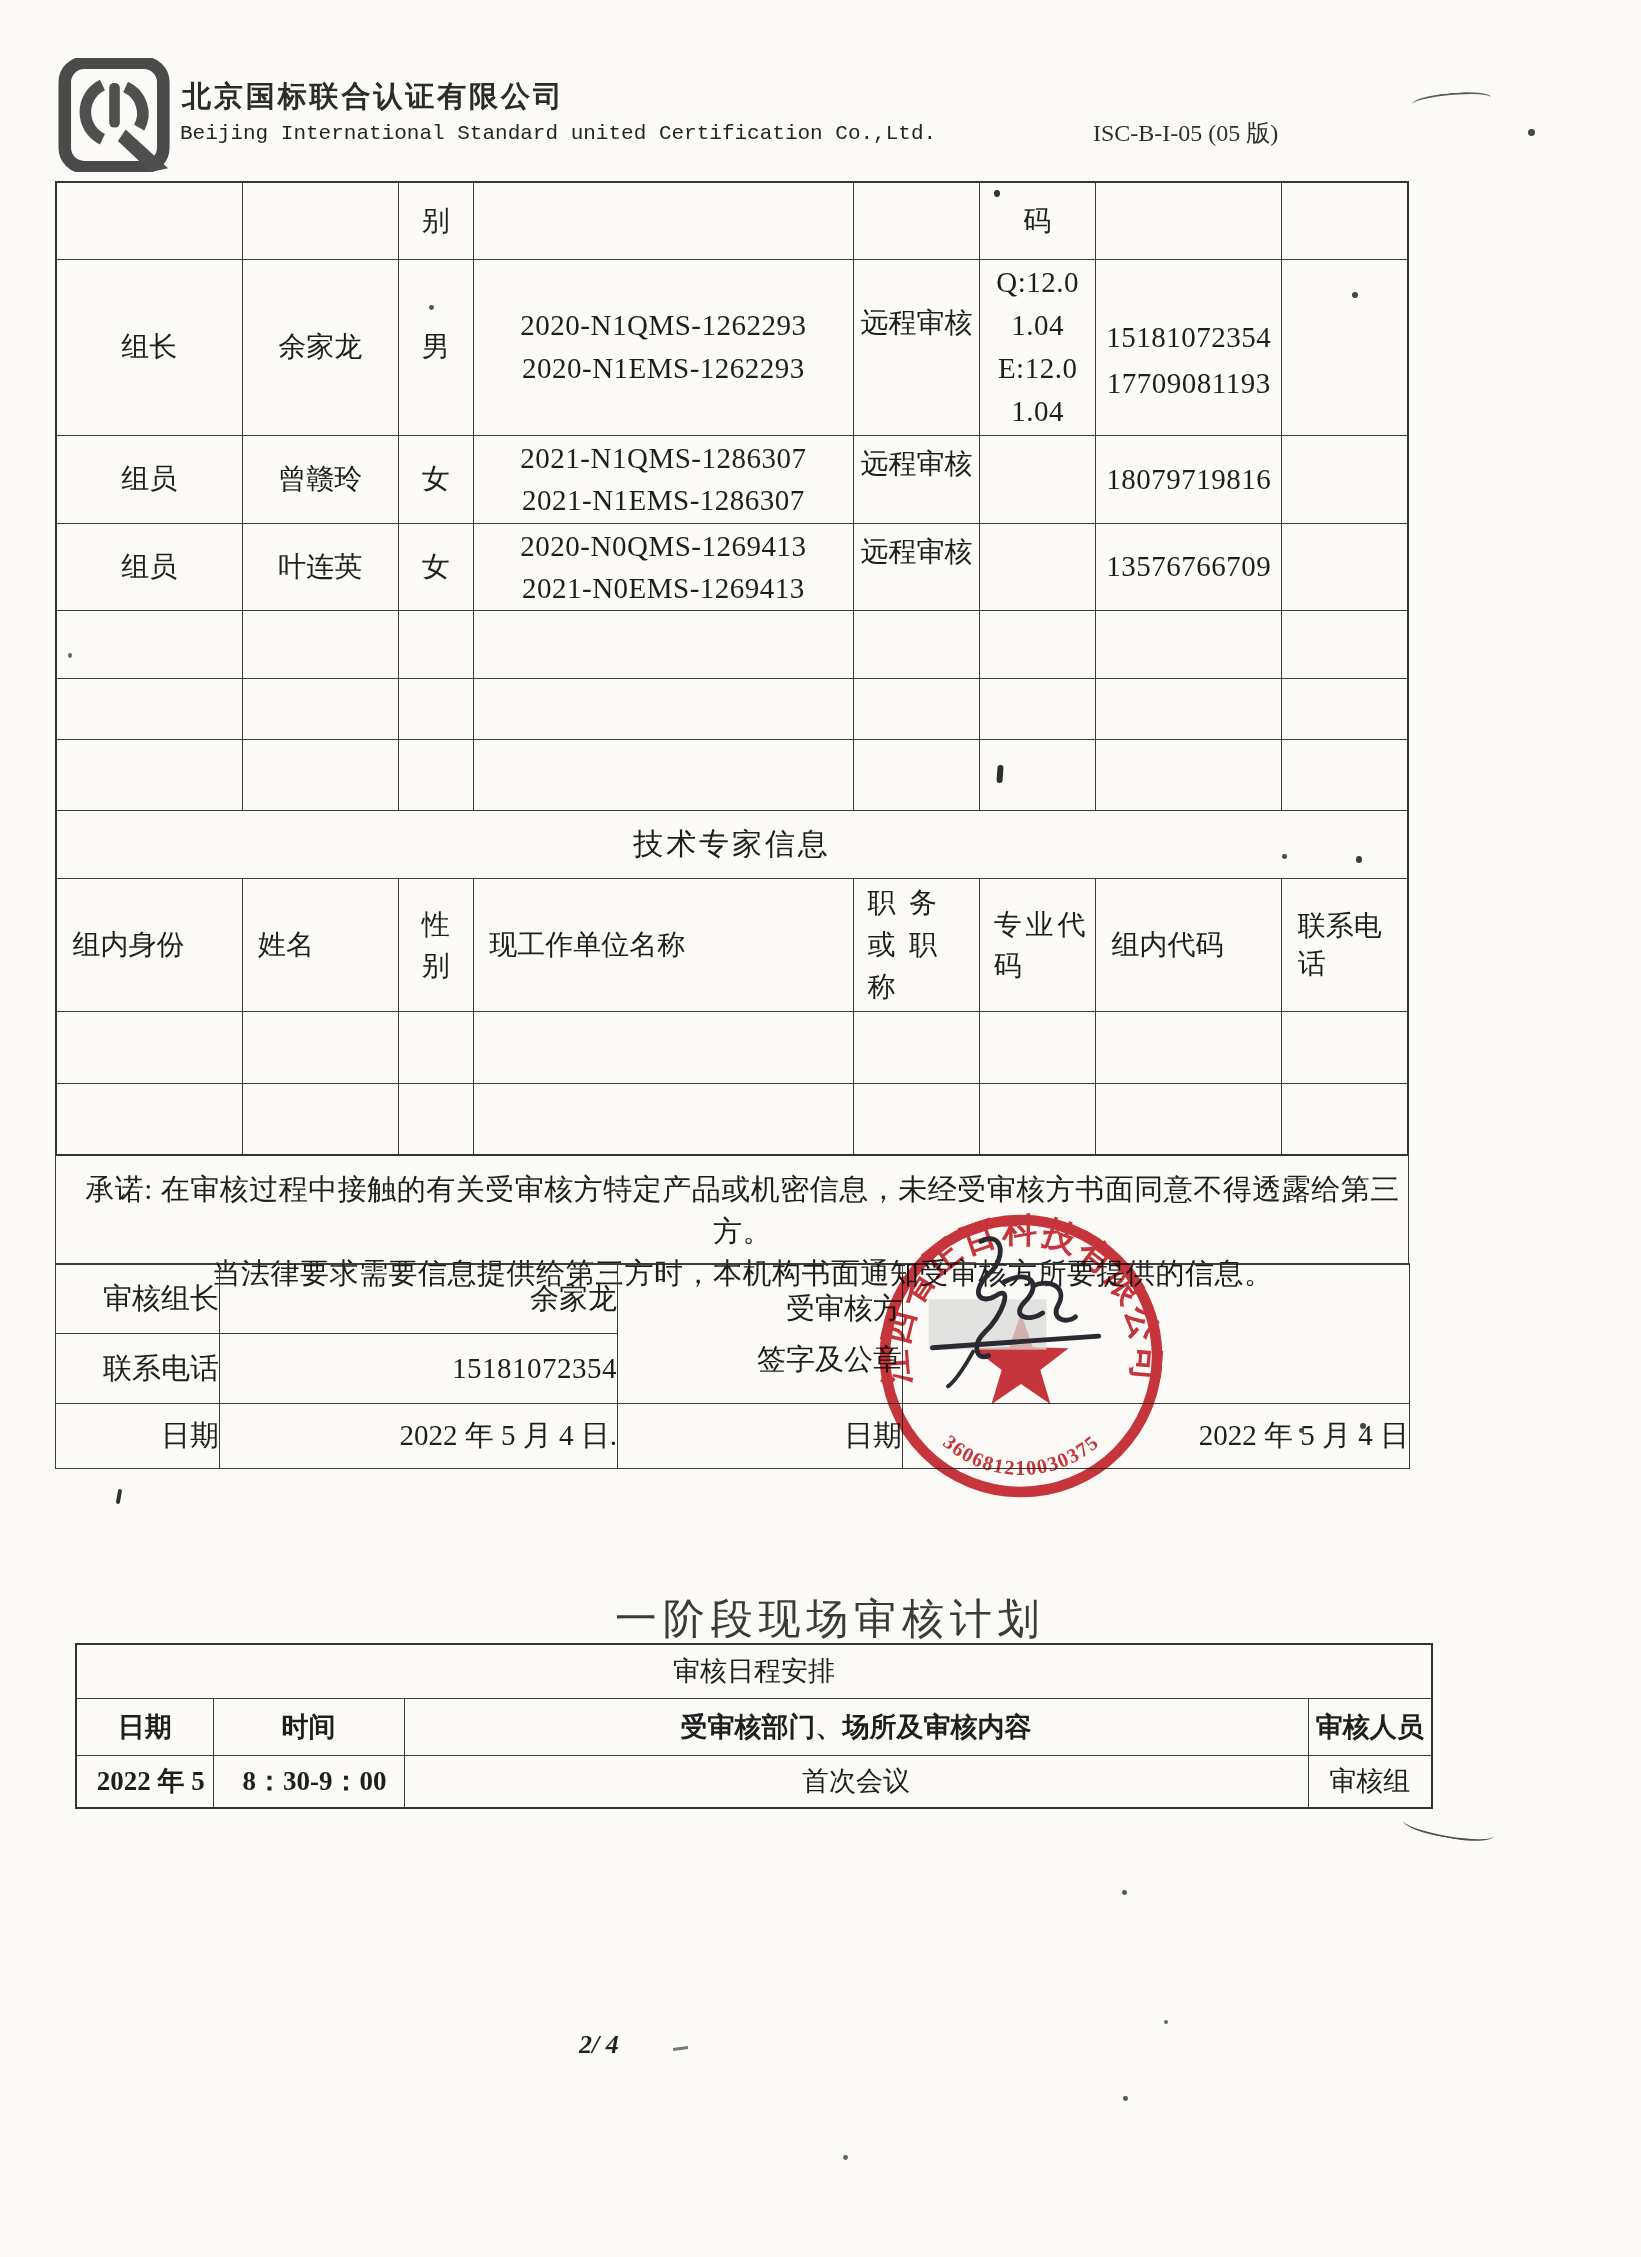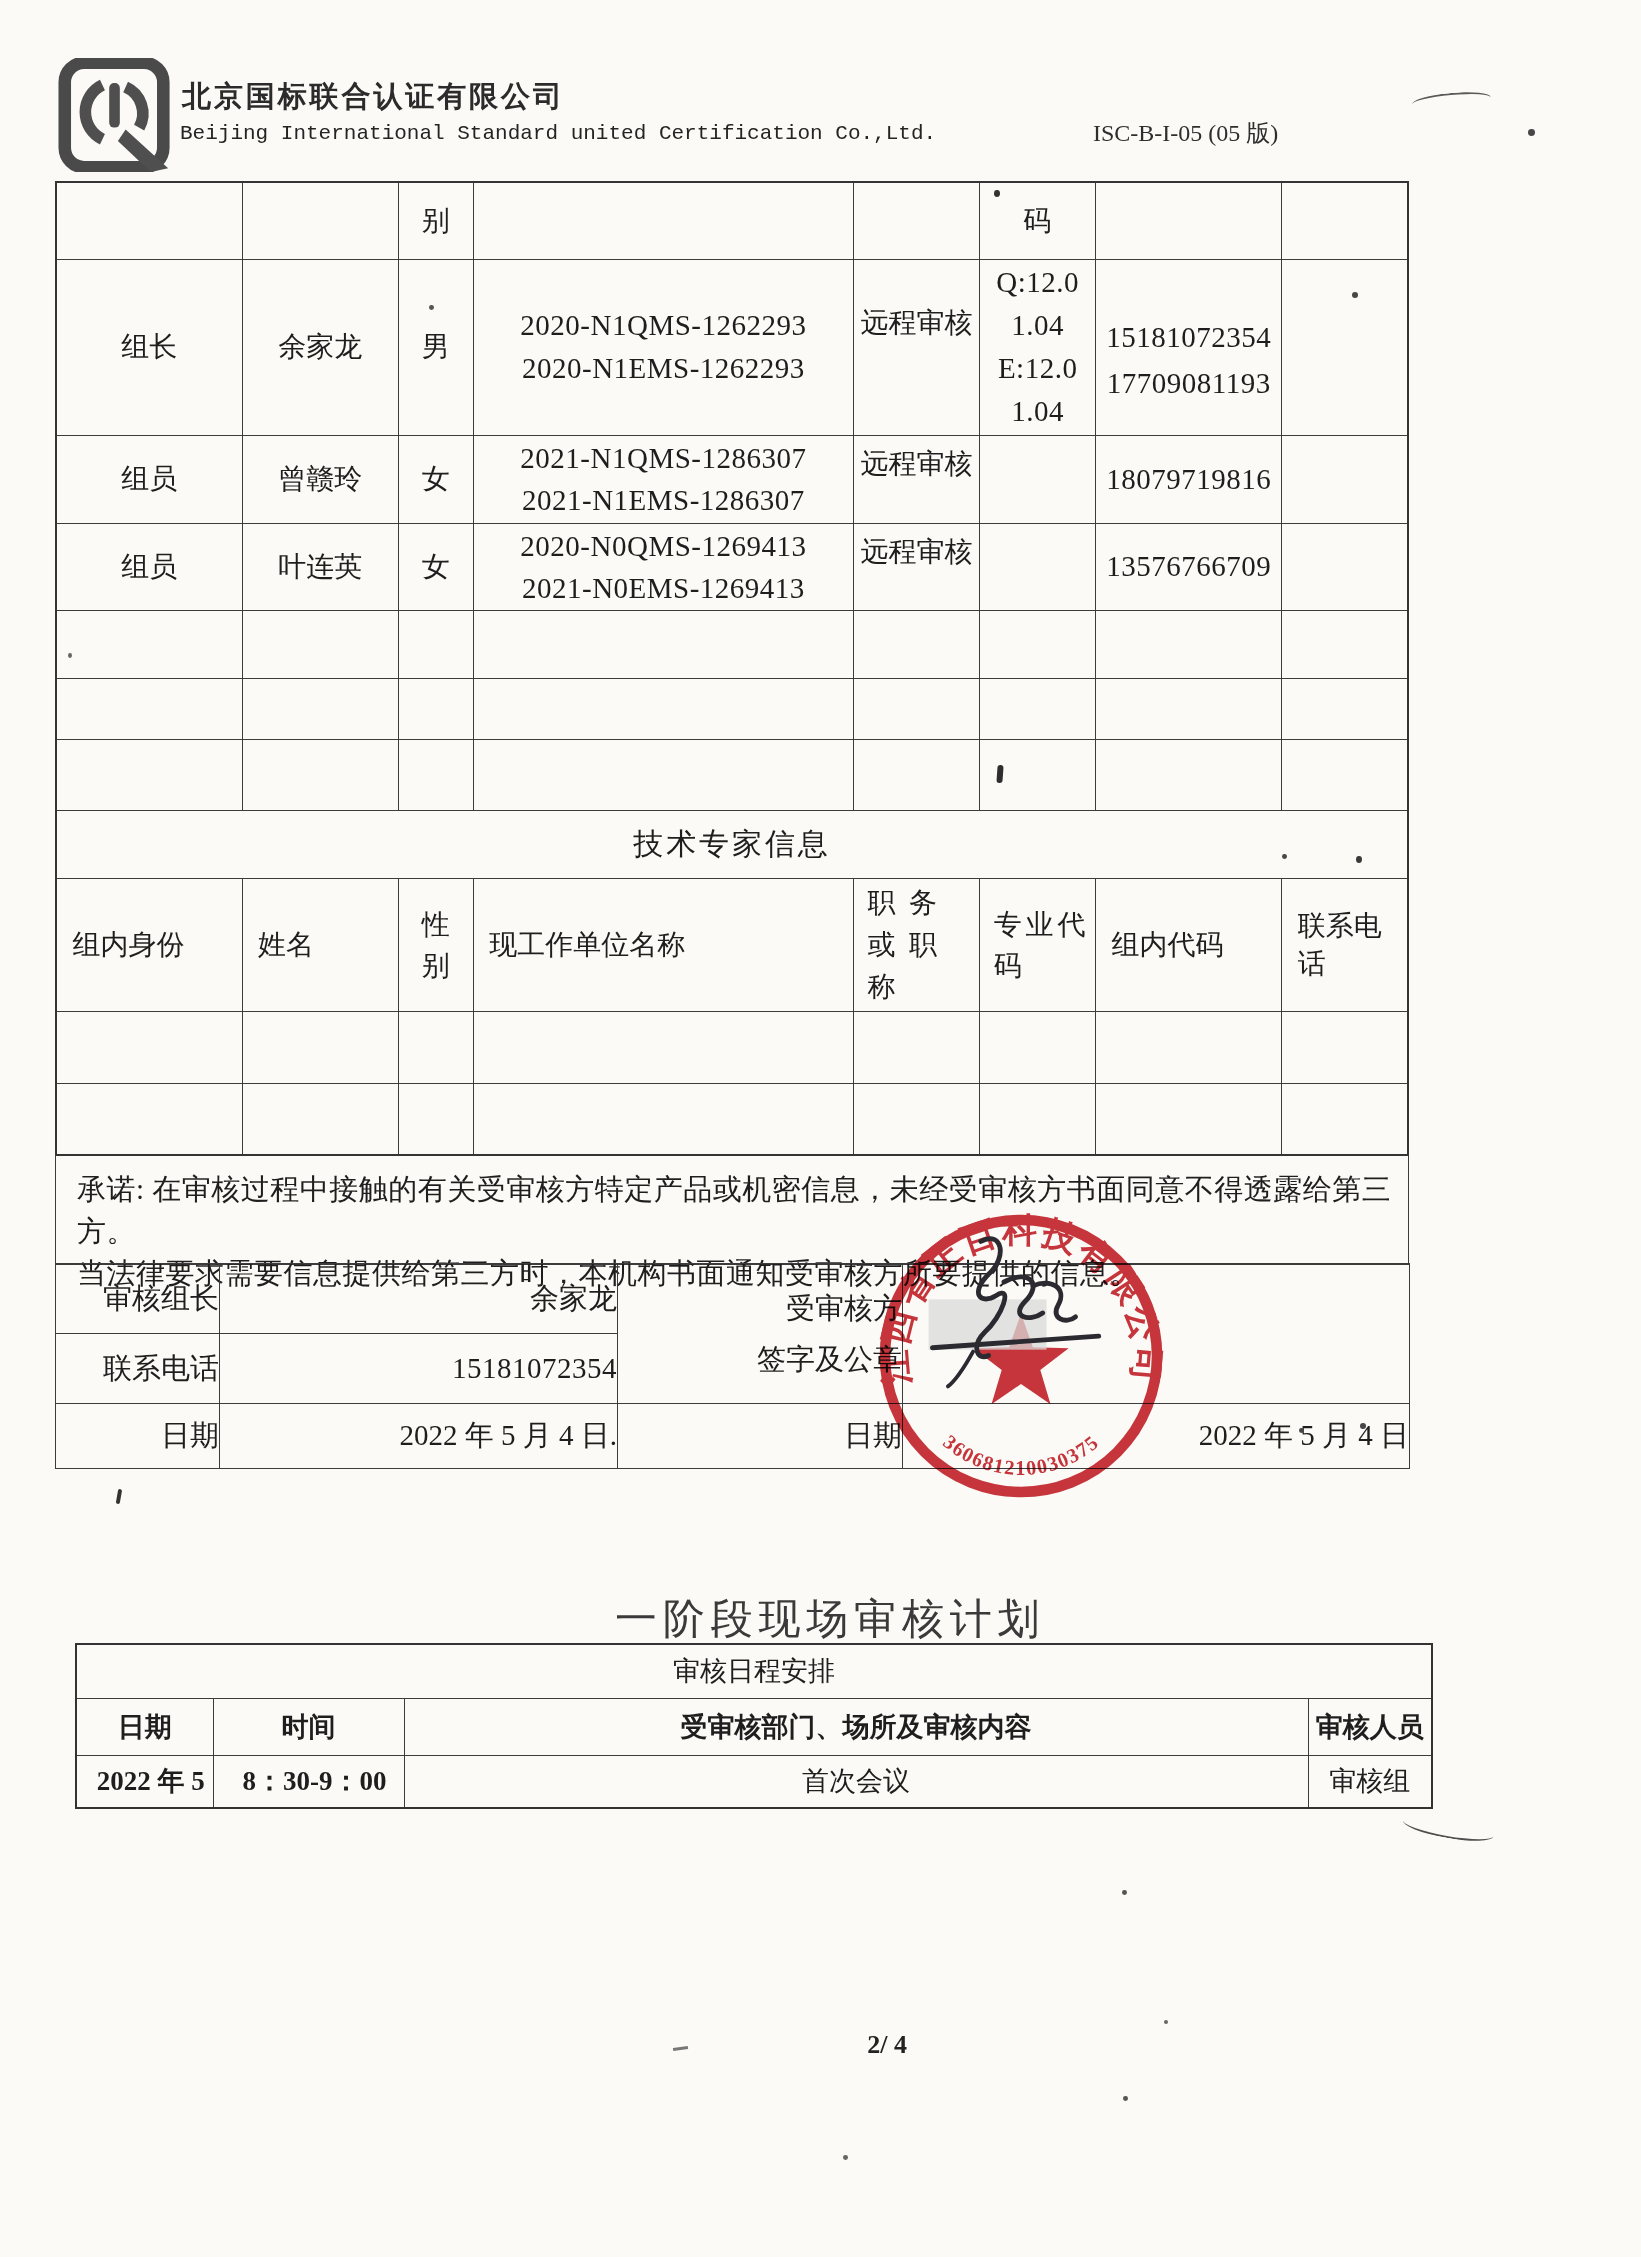--- a/index.html
+++ b/index.html
@@ -24,39 +24,39 @@
   .pl45{padding-left:43px;}
   .expert-title{font-size:30px;letter-spacing:2.9px;font-weight:500;font-family:Liberation Serif, serif;}
   .hdr-cell{text-align:left;padding-left:15.4px;font-size:28px;}
   .wrap-narrow div{width:39px;margin:0 auto;line-height:41px;text-align:center;}
   .duty div{width:93px;line-height:42px;letter-spacing:13.5px;margin-left:13.5px;text-align:left;}
   .spec div{width:97px;line-height:41px;letter-spacing:3.9px;margin-left:13.5px;text-align:left;}
 
   
   .promise{position:absolute;left:55px;top:1154px;width:1354px;height:111px;box-sizing:border-box;
            border:1.9px solid #3c3c3c;border-top:2.9px solid #343434;}
-  .promise div{margin:11.6px 0 0 21px;font-size:29px;line-height:42px;text-align:left;letter-spacing:0.5px;}
+  .promise div{margin:11.6px 0 0 21px;font-size:29px;line-height:42px;text-align:center;letter-spacing:0.5px;}
   .promise div:last-child{margin-top:0;}
 
   
   .tblS{position:absolute;left:55px;top:1263px;width:1354px;}
   .tblS td{text-align:right;padding-left:21px;font-size:29px;}
   .sig-stamp-cell{padding:0;}
   .auditee-label div{line-height:51px;}
 
   
   .plan-title{position:absolute;left:0;right:0;top:1591px;text-align:center;font-size:42px;
               letter-spacing:5.8px;color:#3a3a3a;font-weight:500;transform:translateX(9.7px);}
   .tblP{position:absolute;left:75px;top:1643px;width:1356px;border:2.9px solid #333;}
   .tblP td{font-size:27px;}
   .bold{font-weight:700;padding-left:12px;}
   .semibold{font-weight:600;}
 
-  .footer{position:absolute;left:579px;top:2030px;width:328px;text-align:right;
-          font-size:26px;font-weight:700;color:#222;}
+  .footer{position:absolute;left:579px;top:2030px;width:328px;text-align:left;
+          font-size:26px;font-weight:700;color:#222;font-style:italic;}
 
   
   .stamp{position:absolute;left:857px;top:1192px;width:328px;height:328px;mix-blend-mode:multiply;opacity:0.92;z-index:30;pointer-events:none;}
   .sig-ink{position:absolute;left:888px;top:1224px;width:261px;height:174px;z-index:40;pointer-events:none;}
 
   
   .dot{position:absolute;border-radius:50%;background:#474747;z-index:50;}
   .mark{position:absolute;z-index:50;}
 </style>
 </head>

